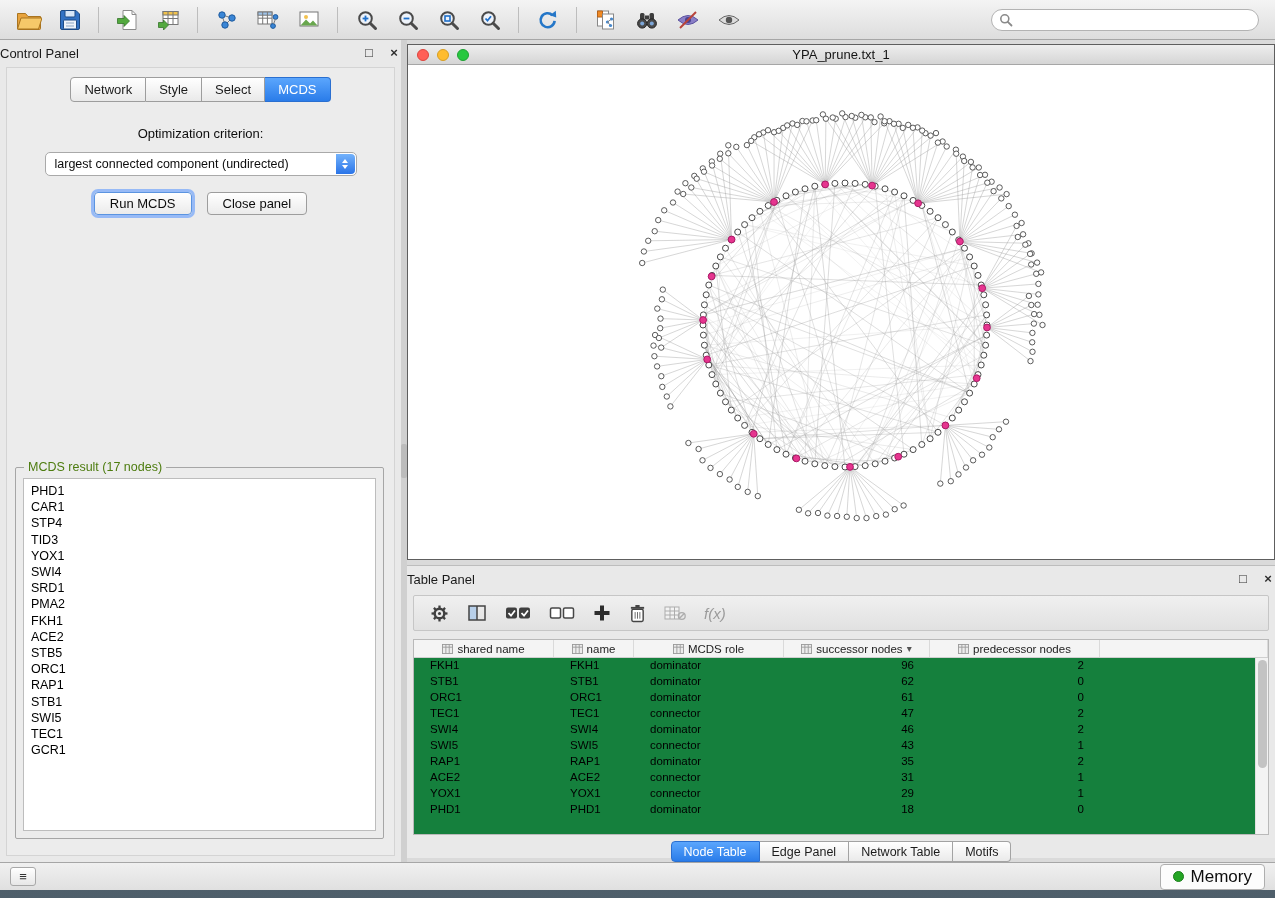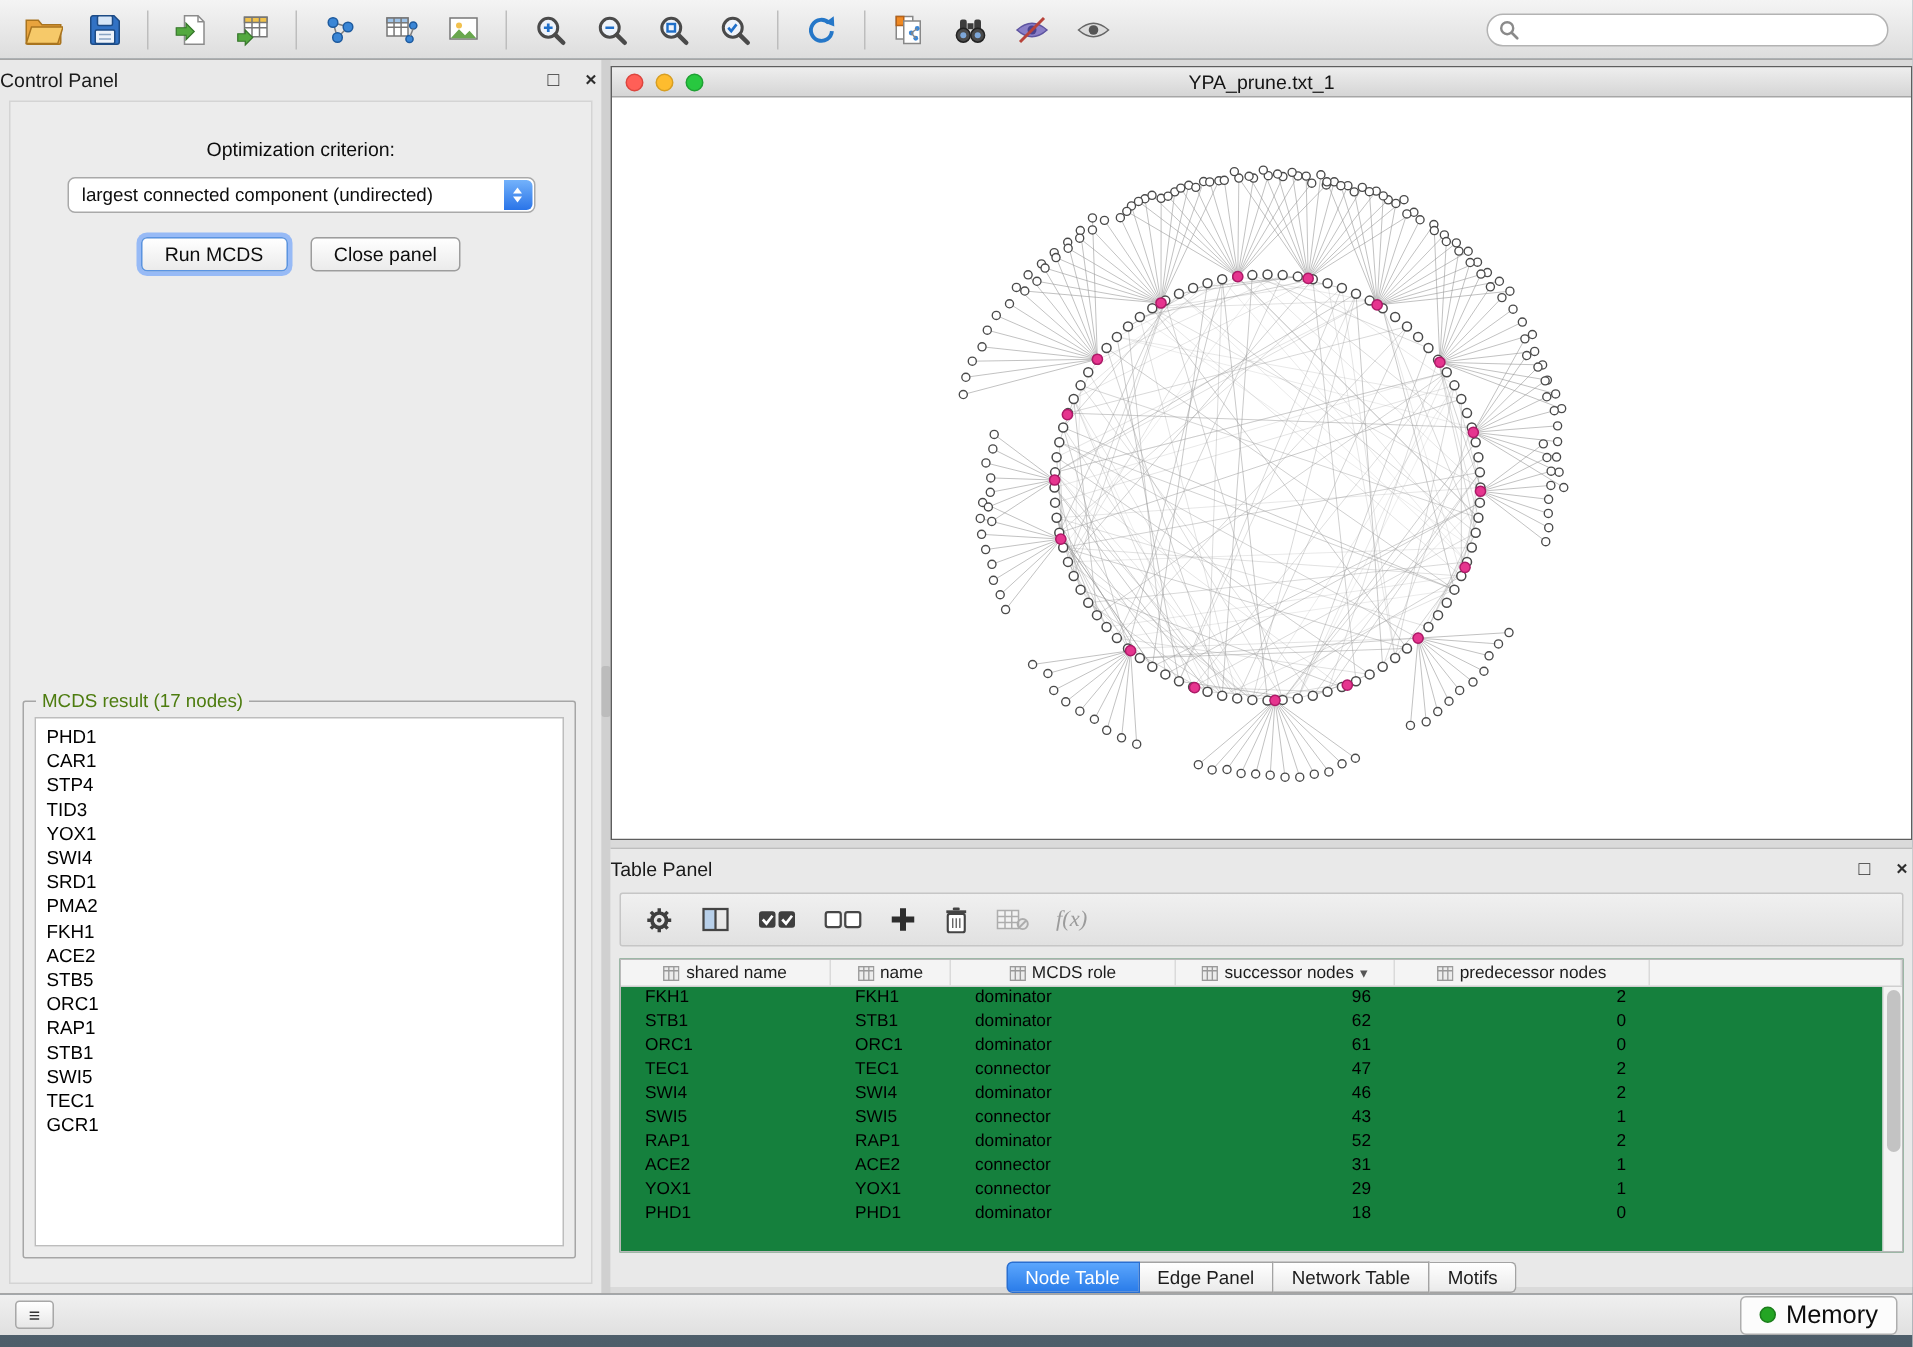--- a/index.html
+++ b/index.html
@@ -55,21 +55,21 @@
   .light{width:12px;height:12px;border-radius:50%}
   .light-red{background:#ff5f57;border:1px solid #dc453e}
   .light-yellow{background:#febc2e;border:1px solid #d79e22}
   .light-green{background:#28c840;border:1px solid #1ea133}
   .net-canvas{width:866px;height:494px;display:block;background:#fff}
 
   
   .table-panel{position:absolute;left:0;top:525px;right:0;height:293px;background:#e9e9e9;border-top:1px solid #bdbdbd}
   .tp-toolbar{margin:3px 6px 8px;height:36px;background:linear-gradient(#f0f0f0,#e1e1e1);border:1px solid #c6c6c6;border-radius:2px;display:flex;align-items:center;gap:18px;padding:0 16px}
   .tp-tool{display:flex;align-items:center;justify-content:center}
-  .fx-label{font-family:Liberation Serif, serif;font-style:italic;font-size:15px;color:#9b9b9b}
+  .fx-label{font-family:Liberation Sans, sans-serif;font-style:italic;font-size:15px;color:#9b9b9b}
   .table-wrap{position:relative;margin:0 6px;height:196px;background:#15803d;border:1px solid #b9b9b9;overflow:hidden}
   .node-table-header,.trow{display:grid;grid-template-columns:140px 80px 150px 146px 170px 1fr}
   .node-table-header{height:18px;background:#f4f4f4;border-bottom:1px solid #cfcfcf}
   .th{display:flex;align-items:center;justify-content:center;gap:4px;font-size:11.5px;color:#1d1d1d;border-right:1px solid #dadada;overflow:hidden;white-space:nowrap}
   .sort-chev{font-size:10px;color:#555}
   .trow{height:16px}
   .td{font-size:11.5px;color:#000;padding:1px 8px 0 16px;white-space:nowrap;overflow:hidden}
   .td.num{text-align:right;padding-right:16px}
   .vscroll{position:absolute;right:0;top:18px;bottom:0;width:13px;background:#f3f3f3;border-left:1px solid #e0e0e0}
   .vthumb{position:absolute;left:2px;top:2px;width:9px;height:108px;background:#c3c3c3;border-radius:5px}
@@ -242,20 +242,26 @@
 
     <div class="control-panel">
       <div class="panel-header">
         <span>Control Panel</span>
         <span class="win-controls">
           <span class="win-btn">□</span>
           <span class="win-btn">×</span>
         </span>
       </div>
       <div class="cp-body">
+        <div class="cp-tabs">
+            <div class="cp-tab">Network</div>
+            <div class="cp-tab">Style</div>
+            <div class="cp-tab">Select</div>
+            <div class="cp-tab cp-tab-active">MCDS</div>
+          </div>
         <div class="opt-label">Optimization criterion:</div>
         <div class="dropdown">
           <span>largest connected component (undirected)</span>
           <span class="dropdown-stepper">
               <span class="arrow-up"></span>
               <span class="arrow-down"></span>
             </span>
         </div>
         <div class="btn-row">
           <div class="aq-btn aq-btn-focus">Run MCDS</div>
@@ -1060,21 +1066,21 @@
                 <div class="td">SWI5</div>
                 <div class="td">connector</div>
                 <div class="td num">43</div>
                 <div class="td num">1</div>
                 <div class="td"></div>
               </div>
               <div class="trow">
                 <div class="td">RAP1</div>
                 <div class="td">RAP1</div>
                 <div class="td">dominator</div>
-                <div class="td num">52</div>
+                <div class="td num">35</div>
                 <div class="td num">2</div>
                 <div class="td"></div>
               </div>
               <div class="trow">
                 <div class="td">ACE2</div>
                 <div class="td">ACE2</div>
                 <div class="td">connector</div>
                 <div class="td num">31</div>
                 <div class="td num">1</div>
                 <div class="td"></div>

